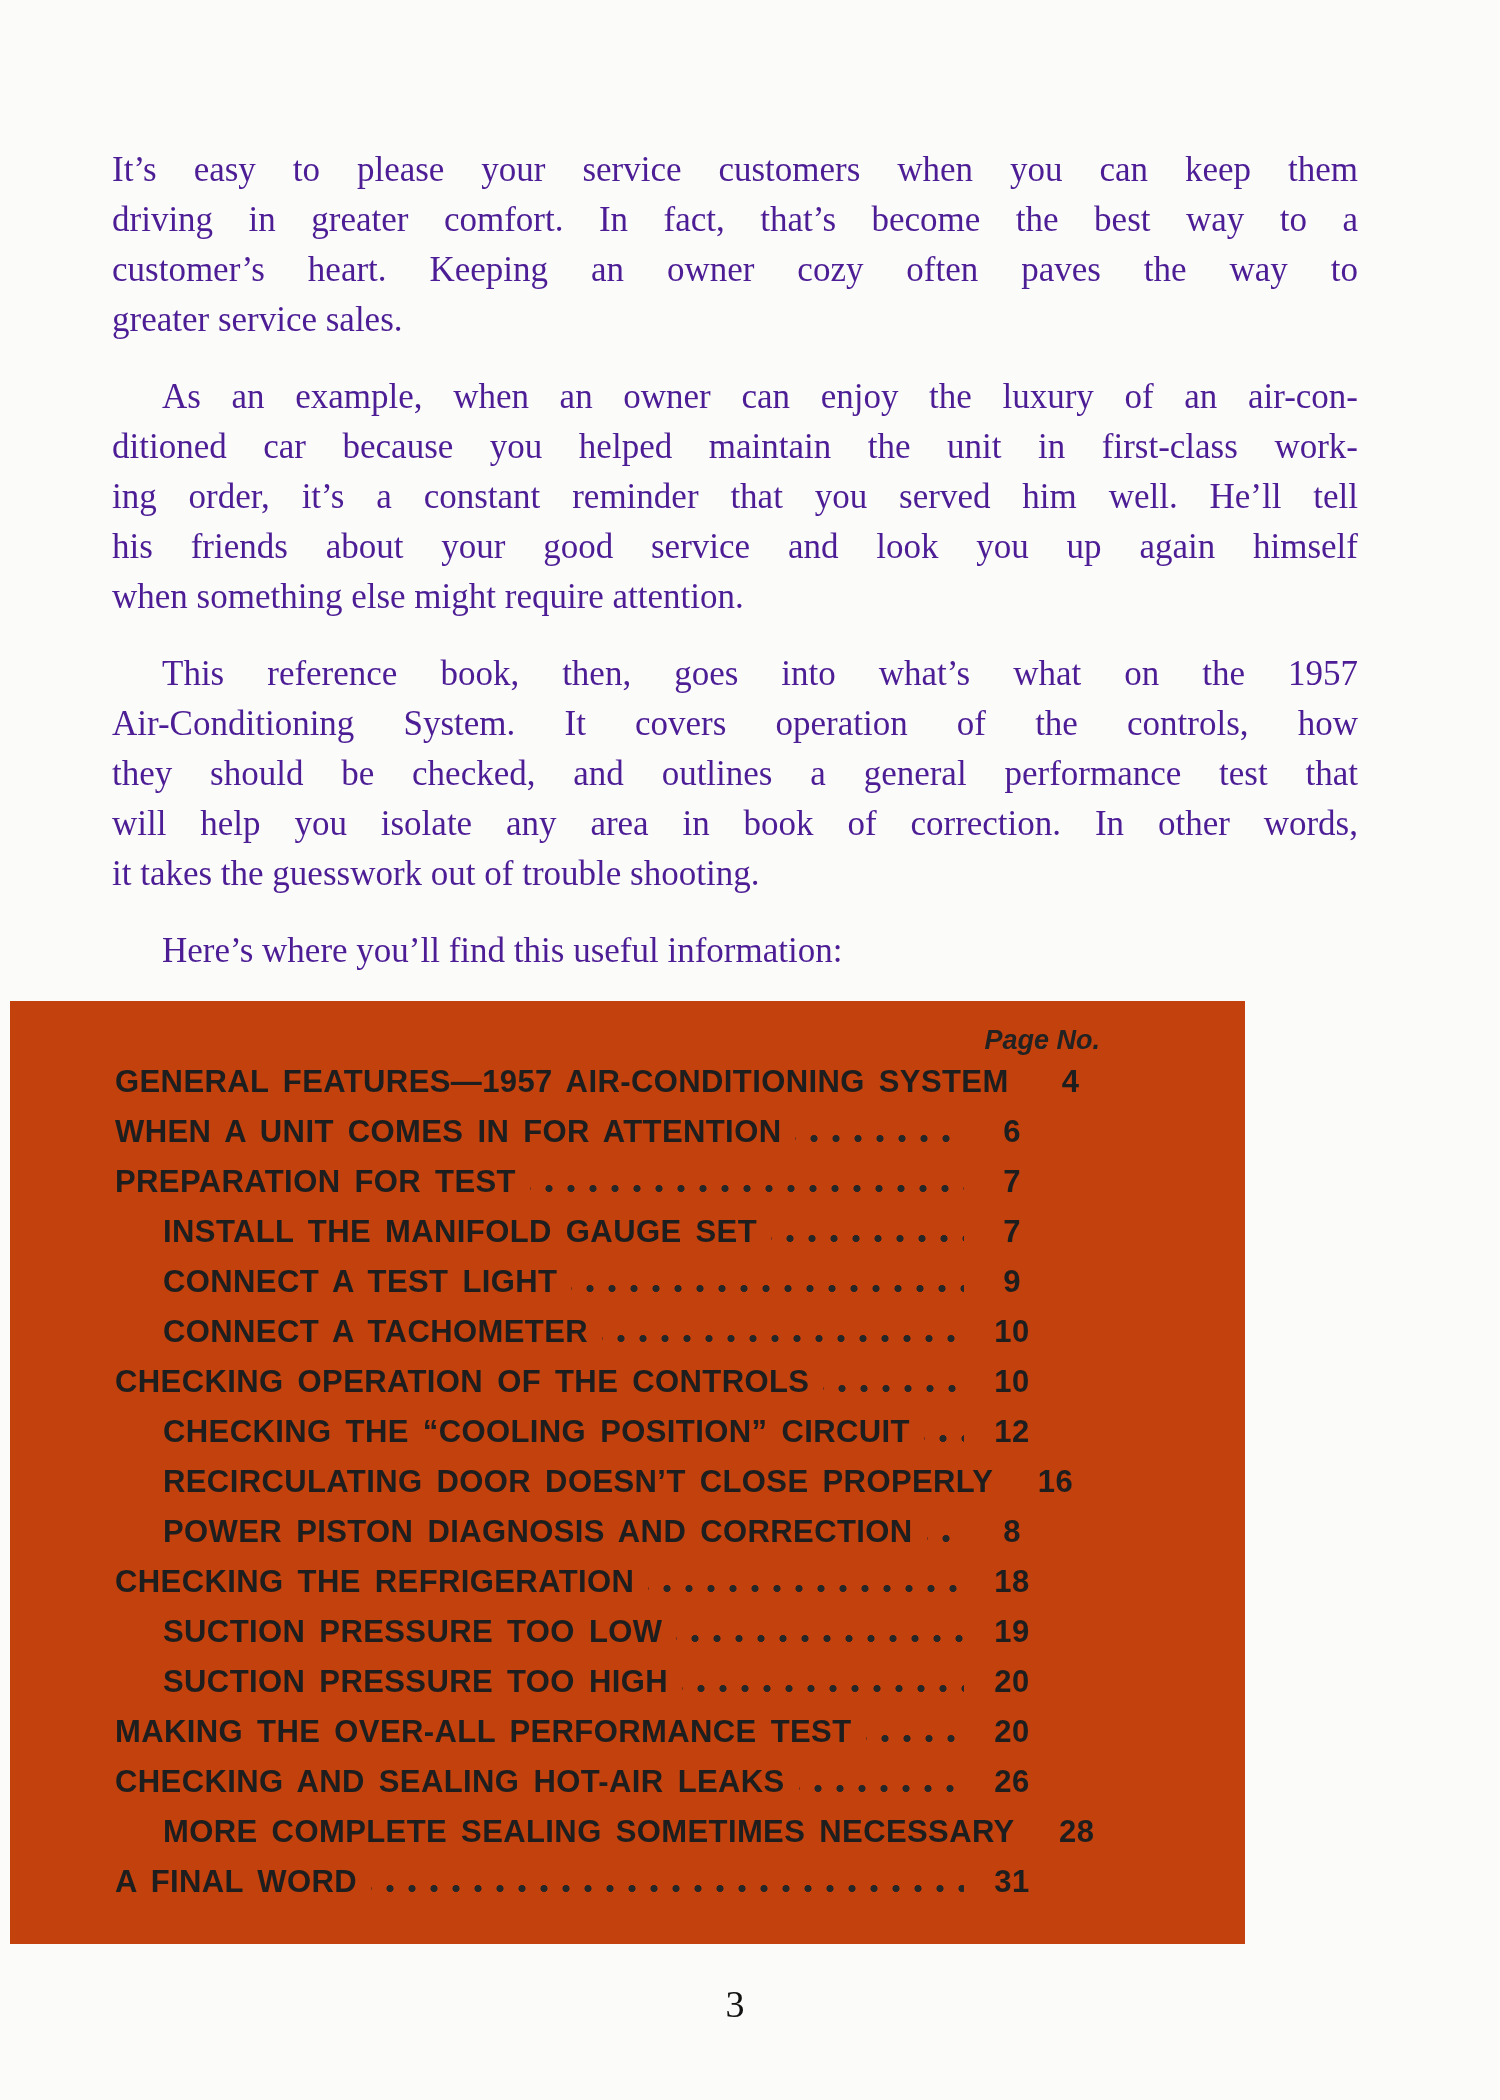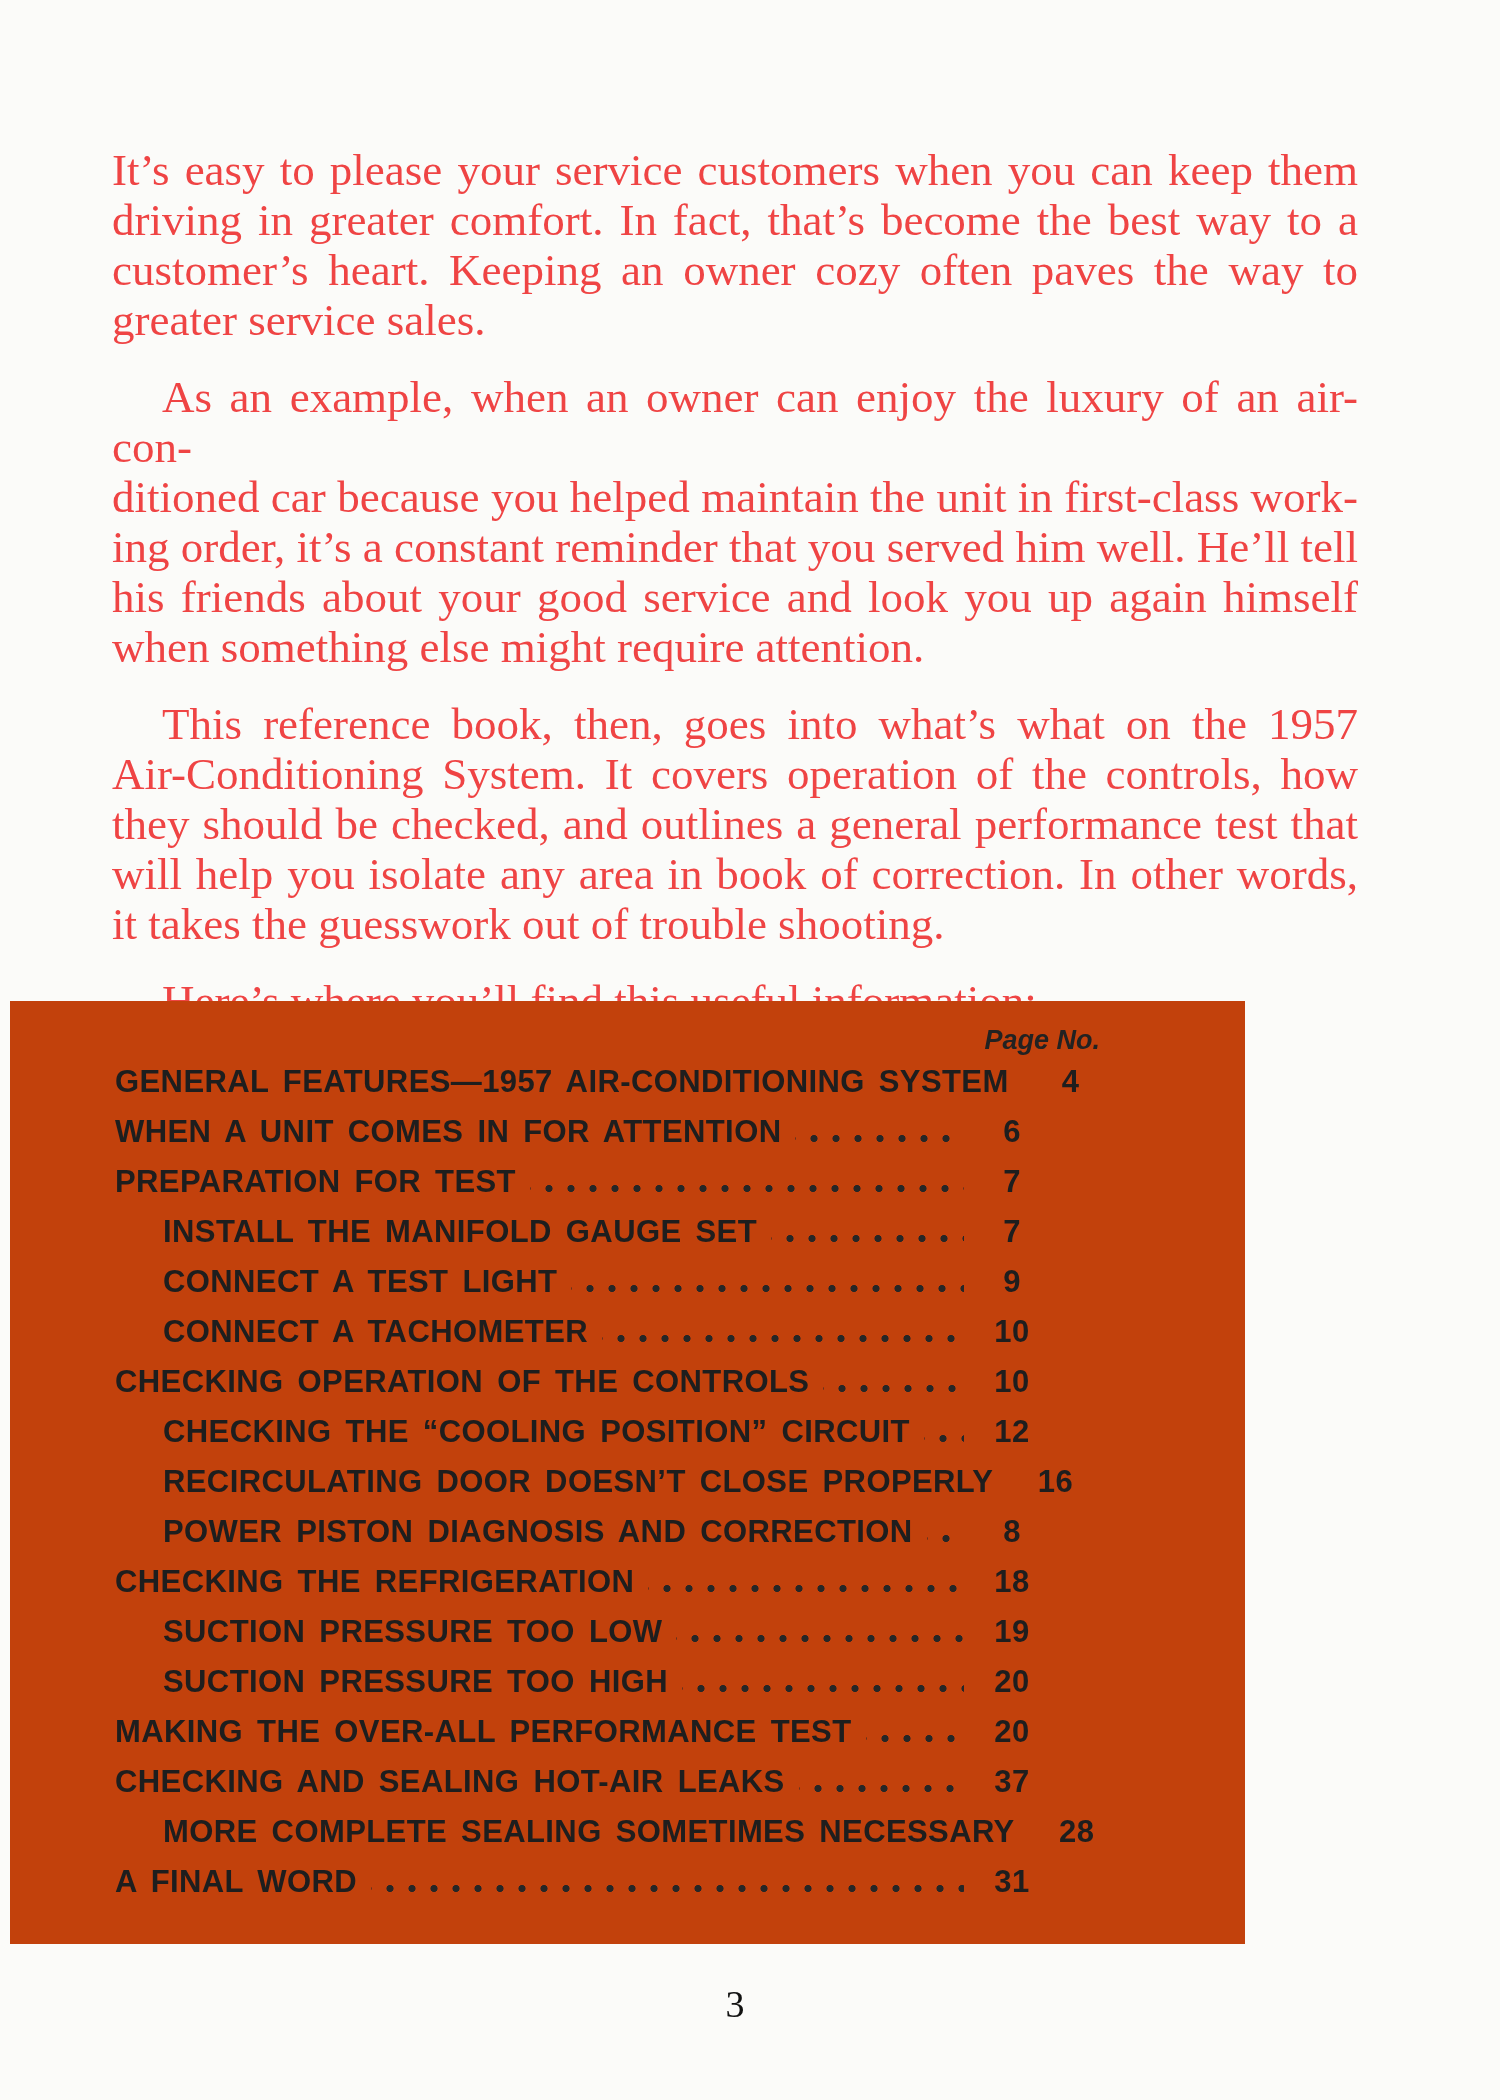--- a/index.html
+++ b/index.html
@@ -12,23 +12,23 @@
     font-family: "Liberation Serif", serif;
     color: #151515;
   }
 
   
   .intro {
     position: absolute;
     left: 112px;
     top: 145px;
     width: 1246px;
-    font-size: 45px;
+    font-size: 35px;
     line-height: 50px;
-    color: #ef4444;
+    color: #4c1d95;
   }
   .para { margin: 0 0 27px 0; }
   .line { text-align: justify; }
   .line.j { text-align-last: justify; }
   .line.ind { text-indent: 50px; }
 
   
   .toc-box {
     position: absolute;
     left: 10px;
@@ -196,21 +196,21 @@
           <span class="toc-page">20</span>
         </div>
         <div class="toc-row">
           <span class="toc-label">MAKING THE OVER-ALL PERFORMANCE TEST</span>
           <span class="leader"></span>
           <span class="toc-page">20</span>
         </div>
         <div class="toc-row">
           <span class="toc-label">CHECKING AND SEALING HOT-AIR LEAKS</span>
           <span class="leader"></span>
-          <span class="toc-page">37</span>
+          <span class="toc-page">26</span>
         </div>
         <div class="toc-row sub">
           <span class="toc-label">MORE COMPLETE SEALING SOMETIMES NECESSARY</span>
           <span class="leader"></span>
           <span class="toc-page">28</span>
         </div>
         <div class="toc-row">
           <span class="toc-label">A FINAL WORD</span>
           <span class="leader"></span>
           <span class="toc-page">31</span>

